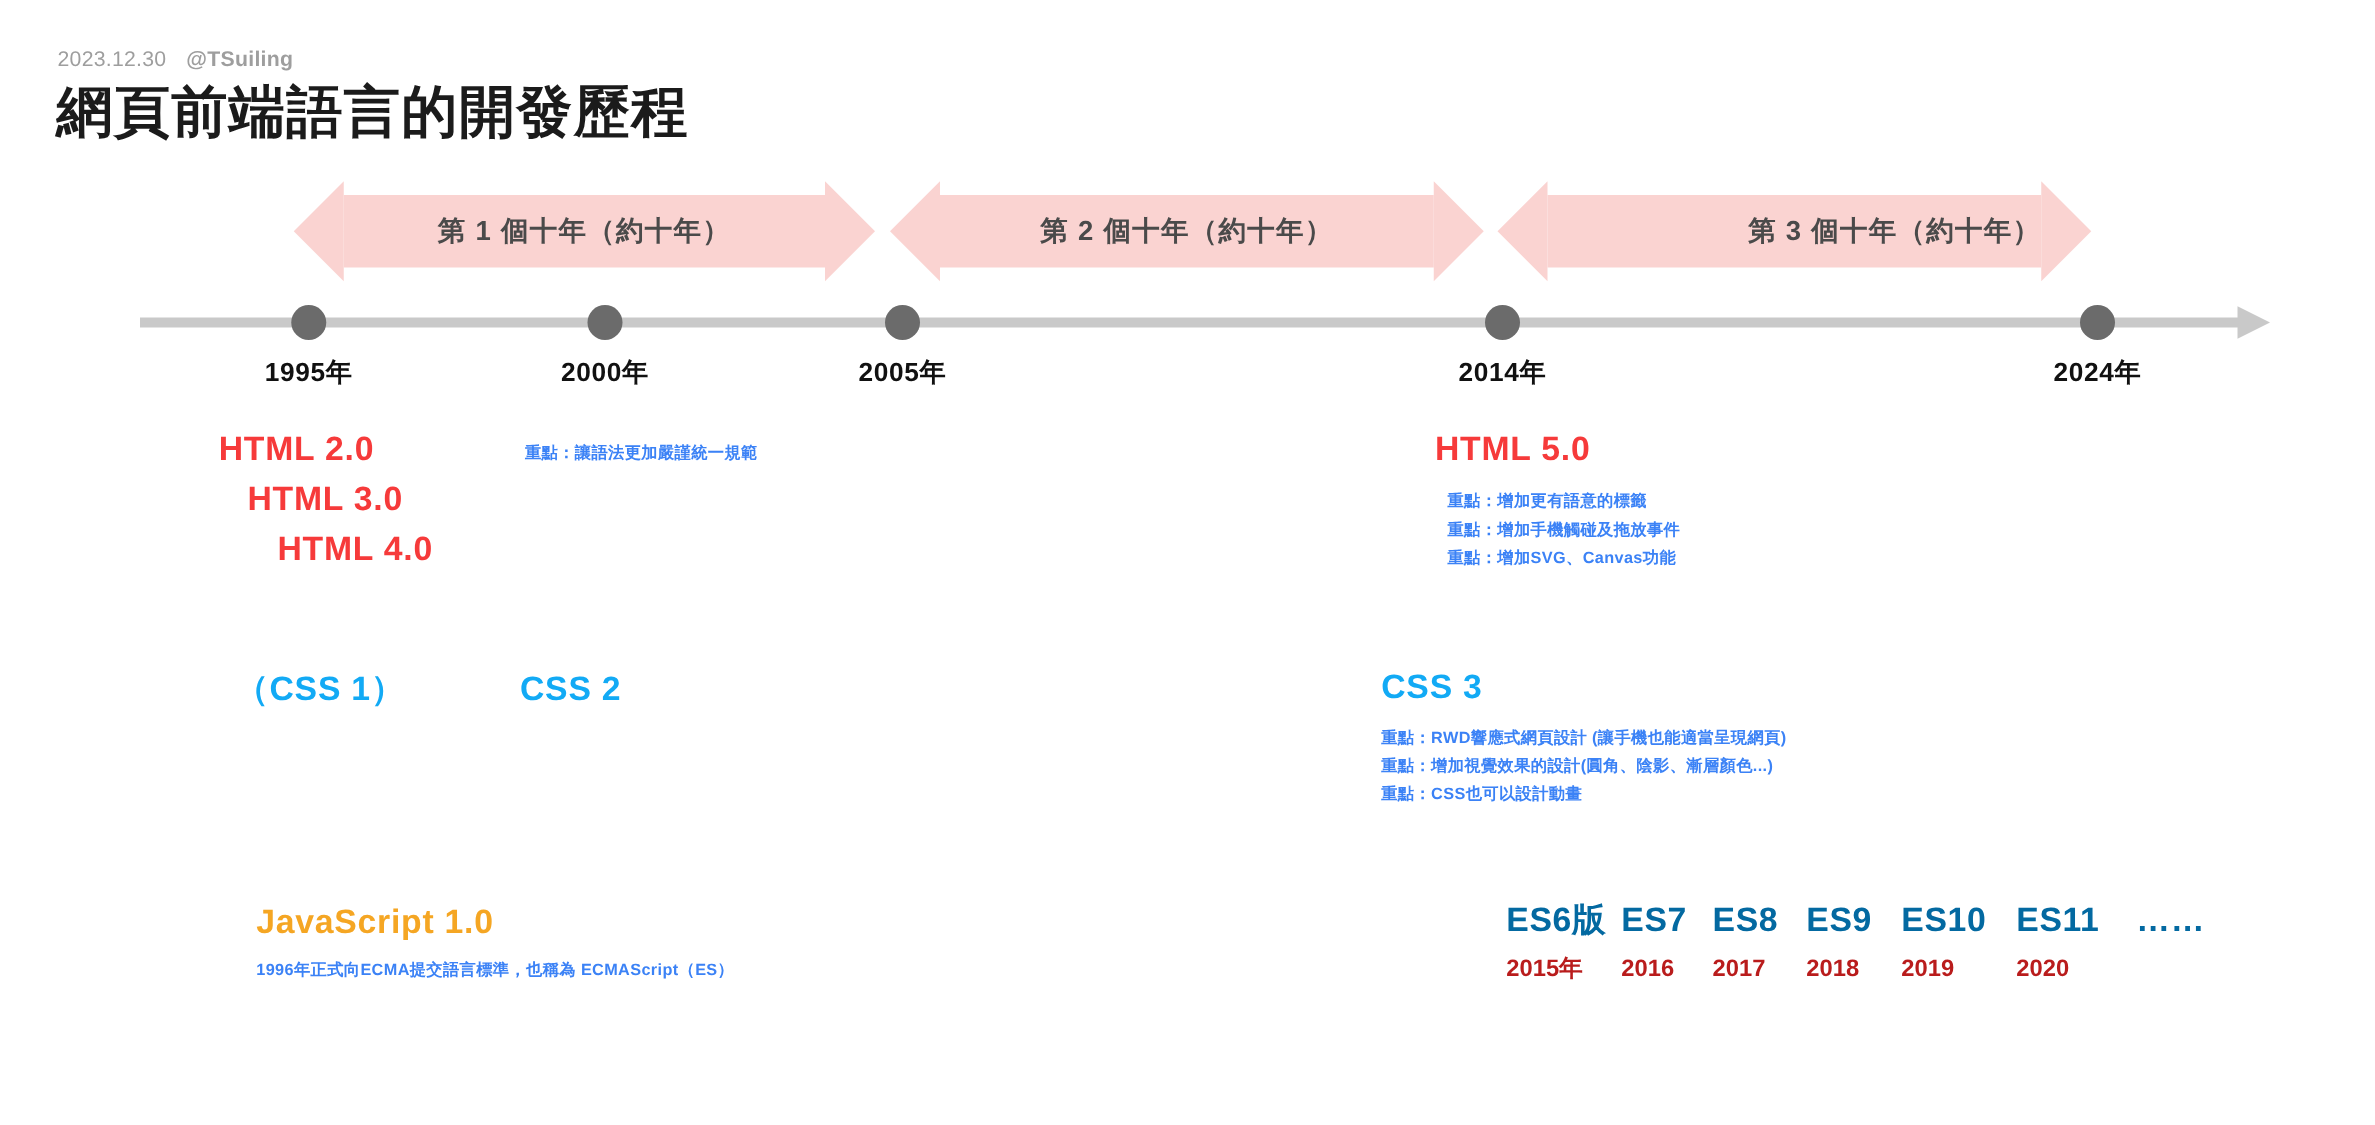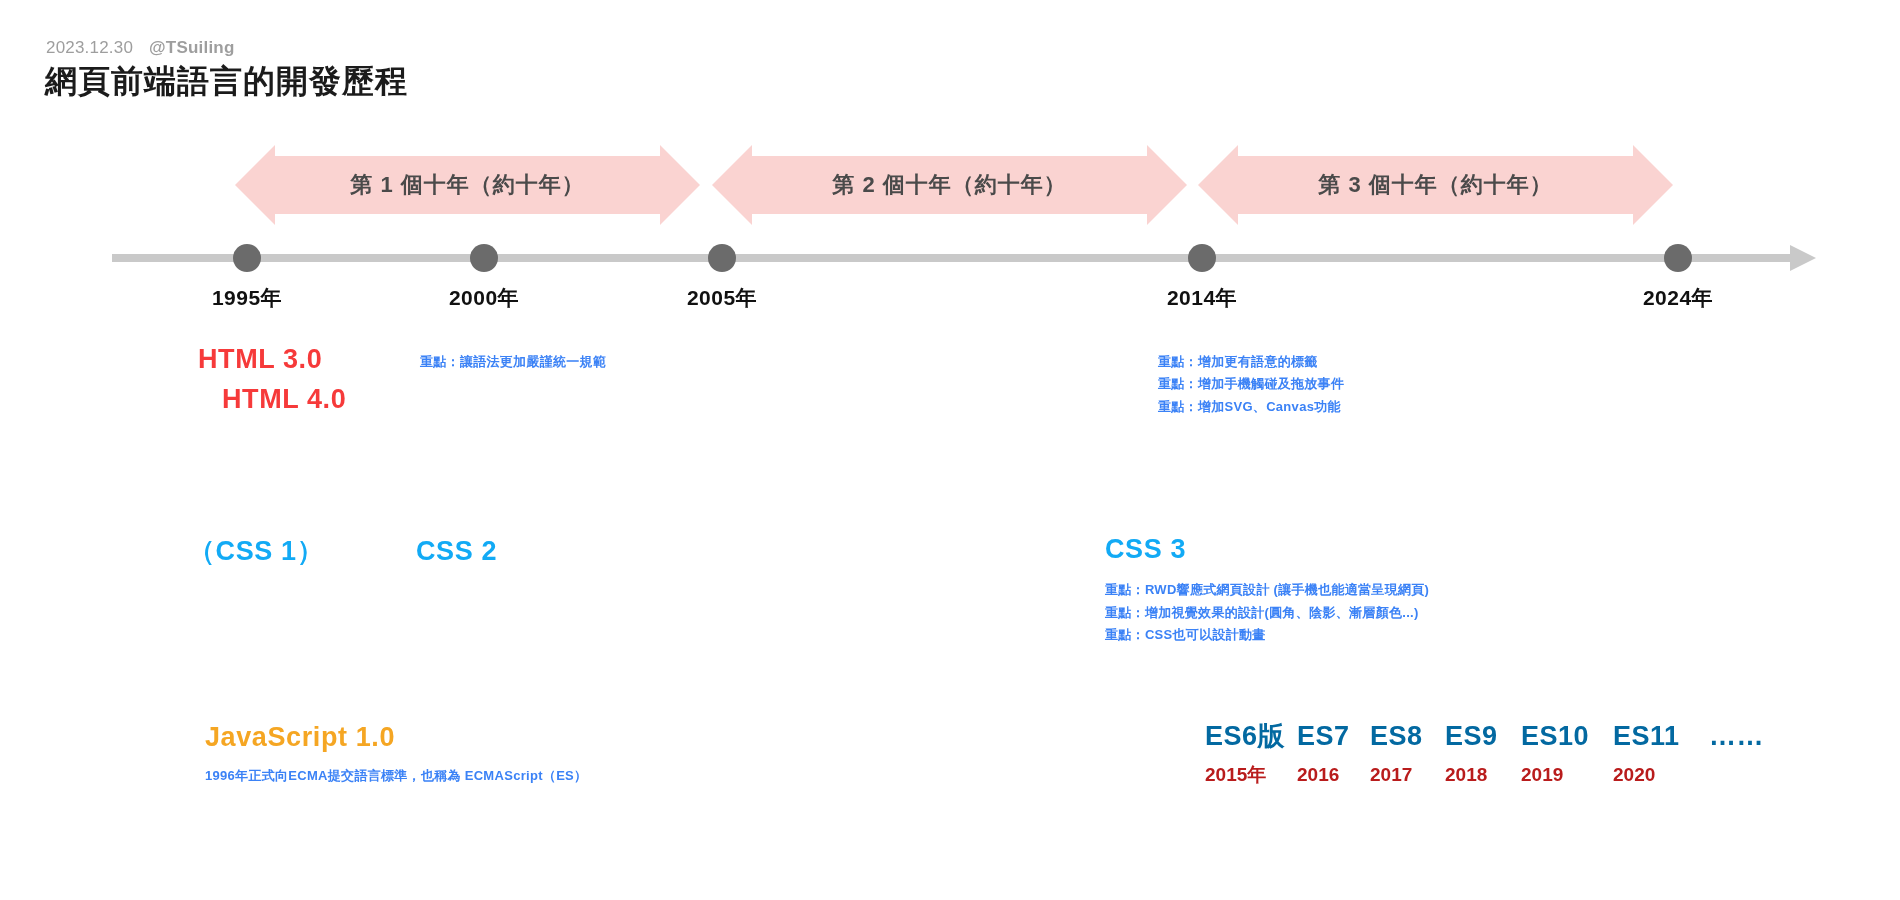--- a/index.html
+++ b/index.html
@@ -29,21 +29,21 @@
     font-weight: 700;
     color: #9e9e9e;
     letter-spacing: 0.2px;
     white-space: nowrap;
   }
   .meta .date { font-weight: 400; margin-right: 16px; }
   .title {
     position: absolute;
     left: 45px;
     top: 60px;
-    font-size: 32px;
+    font-size: 45px;
     font-weight: 700;
     color: #1b1b1b;
     letter-spacing: 1px;
     white-space: nowrap;
   }
 
   
   .arrow-band { position: absolute; left: 0; top: 150px; width: 1900px; height: 80px; }
   .arrow {
     position: absolute;
@@ -161,21 +161,21 @@
   </div>
   <div class="title">網頁前端語言的開發歷程</div>
 
   <div class="arrow-band">
     <div class="arrow" style="left:275px; width:385px;">
       <span class="arrow-label">第 1 個十年（約十年）</span>
     </div>
     <div class="arrow" style="left:752px; width:395px;">
       <span class="arrow-label">第 2 個十年（約十年）</span>
     </div>
-    <div class="arrow" style="left:1238px; width:395px;">
+    <div class="arrow" style="left:1238px; width:395px;justify-content:flex-end;">
       <span class="arrow-label">第 3 個十年（約十年）</span>
     </div>
   </div>
 
   <div class="axis-wrap">
     <div class="axis-line"></div>
     <div class="axis-head"></div>
 
     <div class="dot" style="left:221px;"></div>
     <div class="year-label" style="left:235px;">1995年</div>
@@ -187,29 +187,31 @@
     <div class="year-label" style="left:710px;">2005年</div>
 
     <div class="dot" style="left:1176px;"></div>
     <div class="year-label" style="left:1190px;">2014年</div>
 
     <div class="dot" style="left:1652px;"></div>
     <div class="year-label" style="left:1666px;">2024年</div>
   </div>
 
   <div class="block stagger" style="left:175px; top:340px;">
+    <div class="heading red" style="margin-left:0px;">HTML 2.0</div>
     <div class="heading red" style="margin-left:23px;">HTML 3.0</div>
     <div class="heading red" style="margin-left:47px;">HTML 4.0</div>
   </div>
 
   <div class="block" style="left:420px; top:340px;">
     <div class="note" style="margin-top:11px;">重點：讓語法更加嚴謹統一規範</div>
   </div>
 
   <div class="block" style="left:1148px; top:340px;">
+    <div class="heading red">HTML 5.0</div>
     <div class="note" style="margin-top:11px; margin-left:10px;">重點：增加更有語意的標籤</div>
     <div class="note" style="margin-left:10px;">重點：增加手機觸碰及拖放事件</div>
     <div class="note" style="margin-left:10px;">重點：增加SVG、Canvas功能</div>
   </div>
 
   <div class="block" style="left:188px; top:532px;">
     <div class="heading blue">（CSS 1）</div>
   </div>
 
   <div class="block" style="left:416px; top:532px;">

